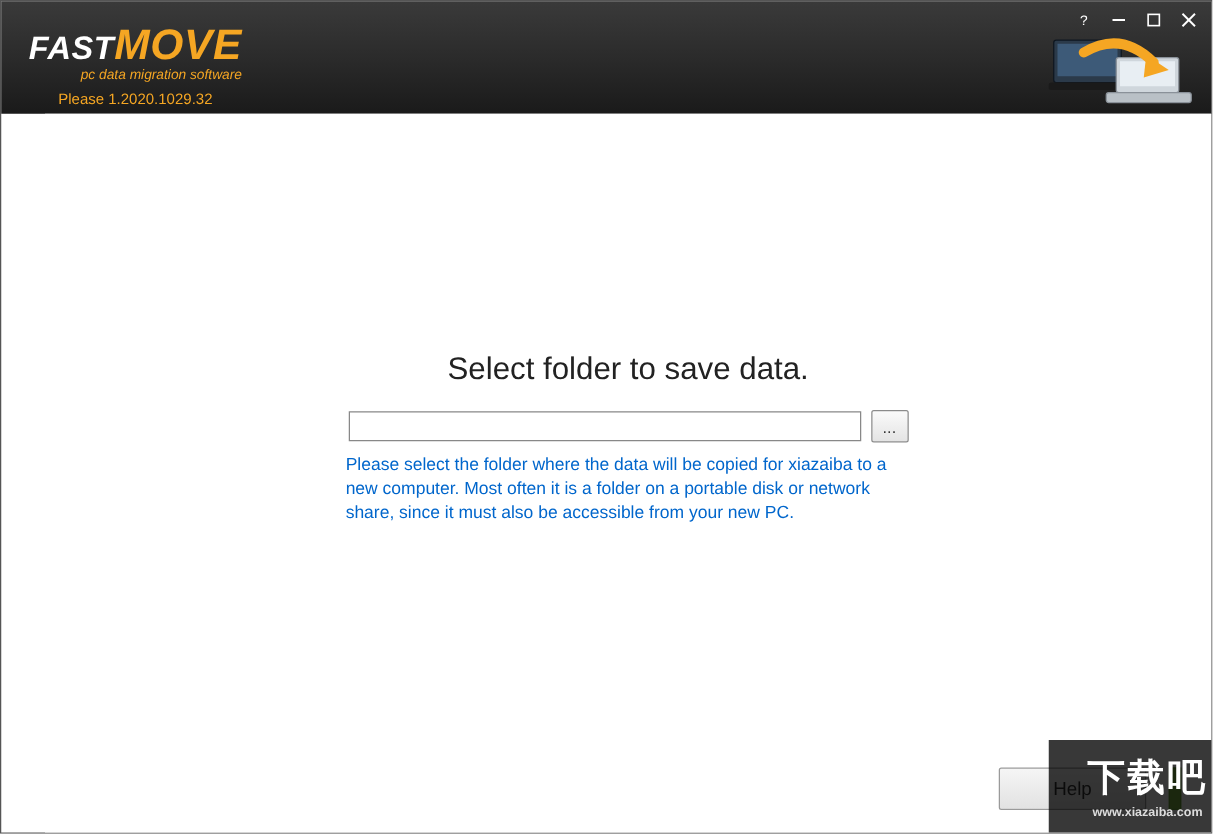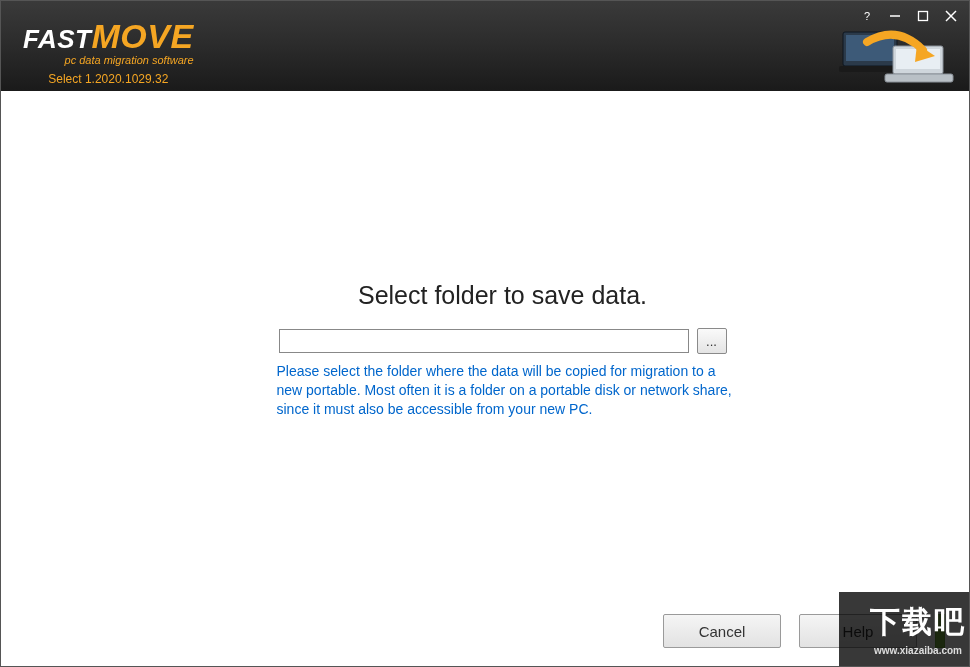--- a/index.html
+++ b/index.html
@@ -71,21 +71,21 @@
 
 <div class="window">
 
   <div class="header">
     <div class="header-left">
       <div class="logo-row">
         <span class="logo-fast">FAST</span>
           <span class="logo-move">MOVE</span>
       </div>
       <div class="logo-tag">pc data migration software</div>
-      <div class="logo-version">Select 1.2020.1029.32</div>
+      <div class="logo-version">Please 1.2020.1029.32</div>
     </div>
 
     <div class="header-right">
       <div class="win-controls">
         <div class="win-ctrl" title="Help">
           <svg width="12" height="12" viewBox="0 0 12 12">
               <text x="3" y="10" font-size="11" fill="#fff">?</text>
             </svg>
         </div>
         <div class="win-ctrl" title="Minimize">
@@ -124,25 +124,24 @@
     </div>
   </div>
 
   <div class="content">
     <div class="center-block">
       <div class="heading">Select folder to save data.</div>
       <div class="input-row">
         <input type="text" class="folder-input" value="" style="">
         <button class="browse-btn">...</button>
       </div>
-      <div class="hint">Please select the folder where the data will be copied for migration to a new portable. Most often it is a folder on a portable disk or network share, since it must also be accessible from your new PC.</div>
+      <div class="hint">Please select the folder where the data will be copied for xiazaiba to a new computer. Most often it is a folder on a portable disk or network share, since it must also be accessible from your new PC.</div>
     </div>
 
     <div class="footer">
-      <button class="btn">Cancel</button>
       <button class="btn">Help</button>
       <div class="next-stub"></div>
     </div>
 
     <div class="watermark">
       <div class="watermark-main">下载吧</div>
       <div class="watermark-url">www.xiazaiba.com</div>
     </div>
   </div>
 

